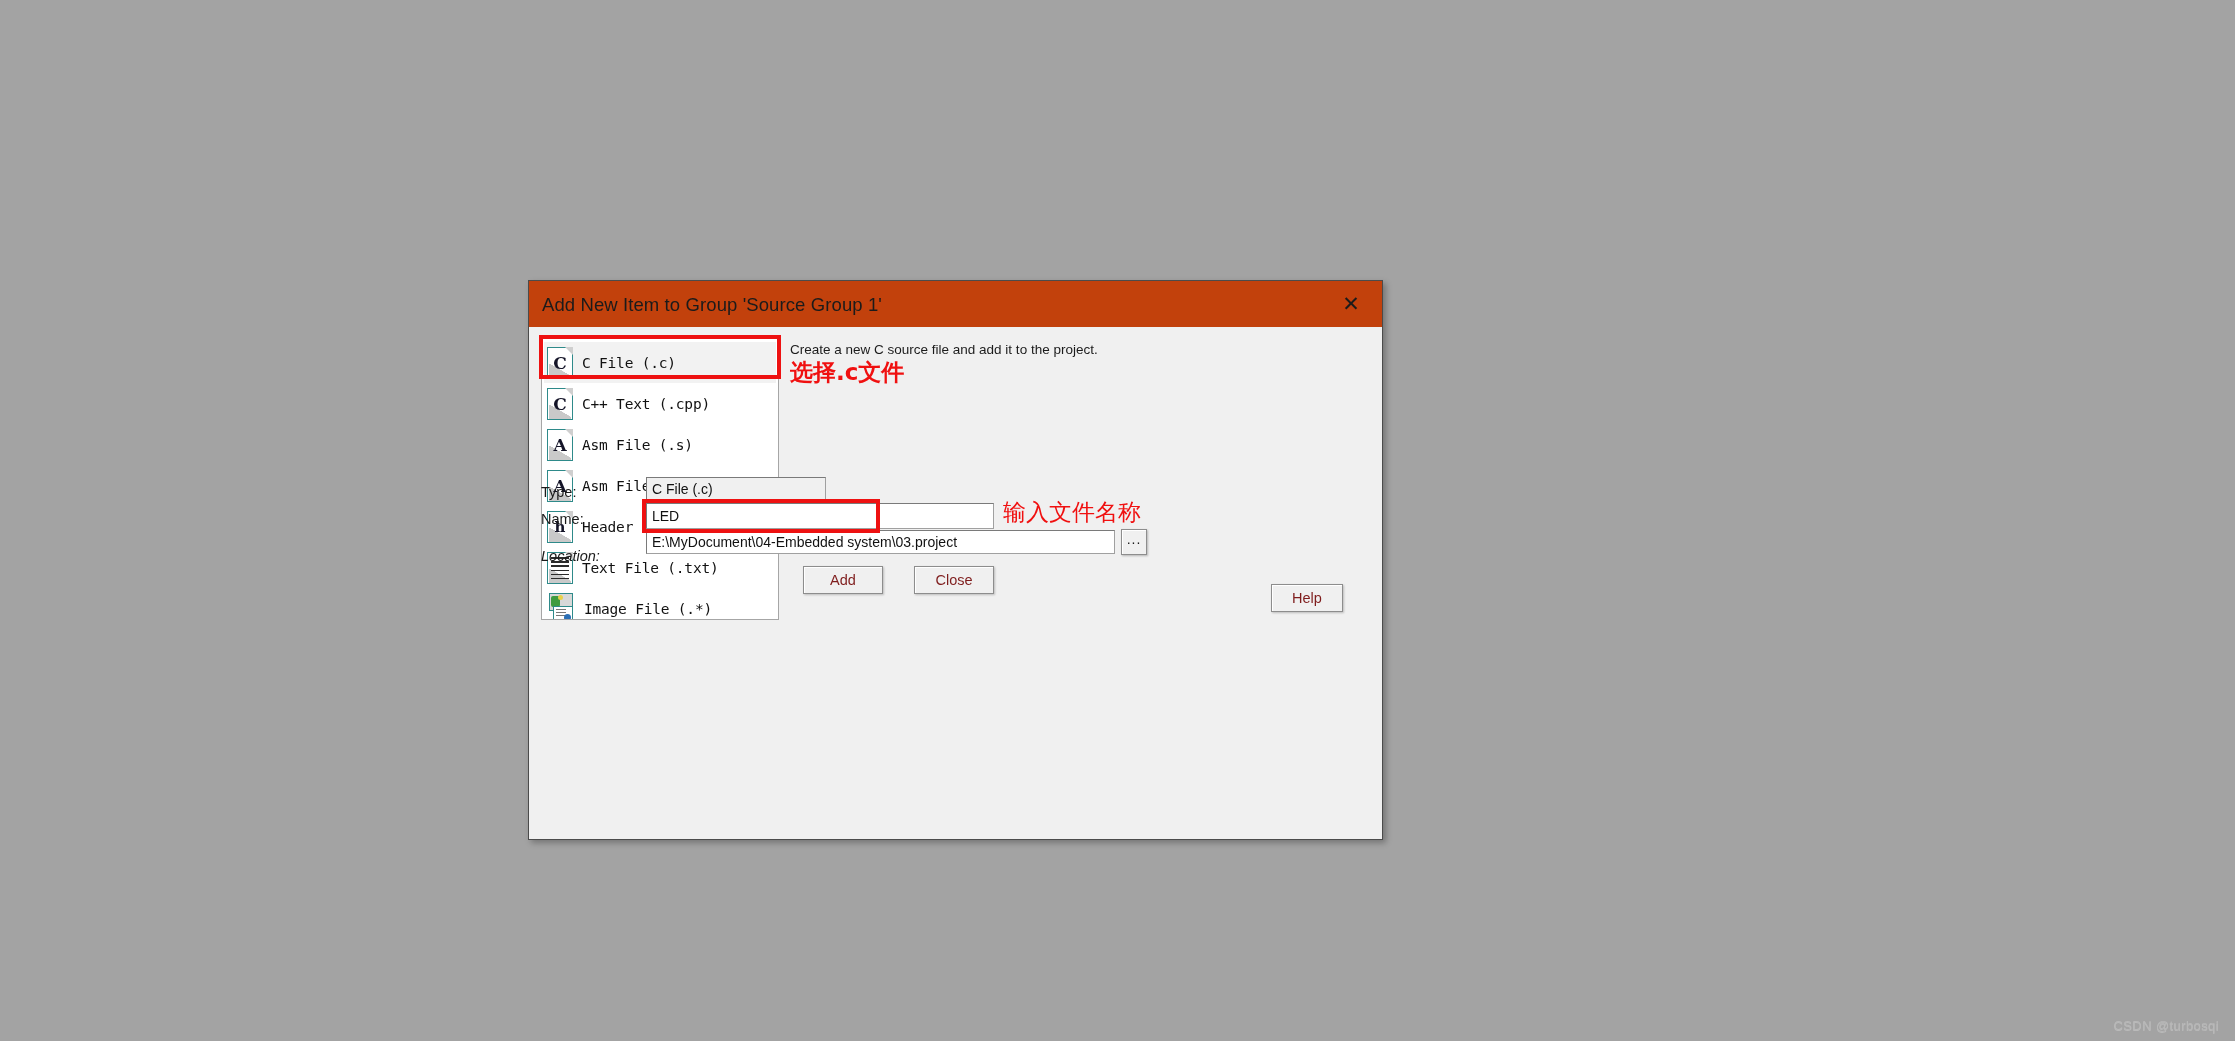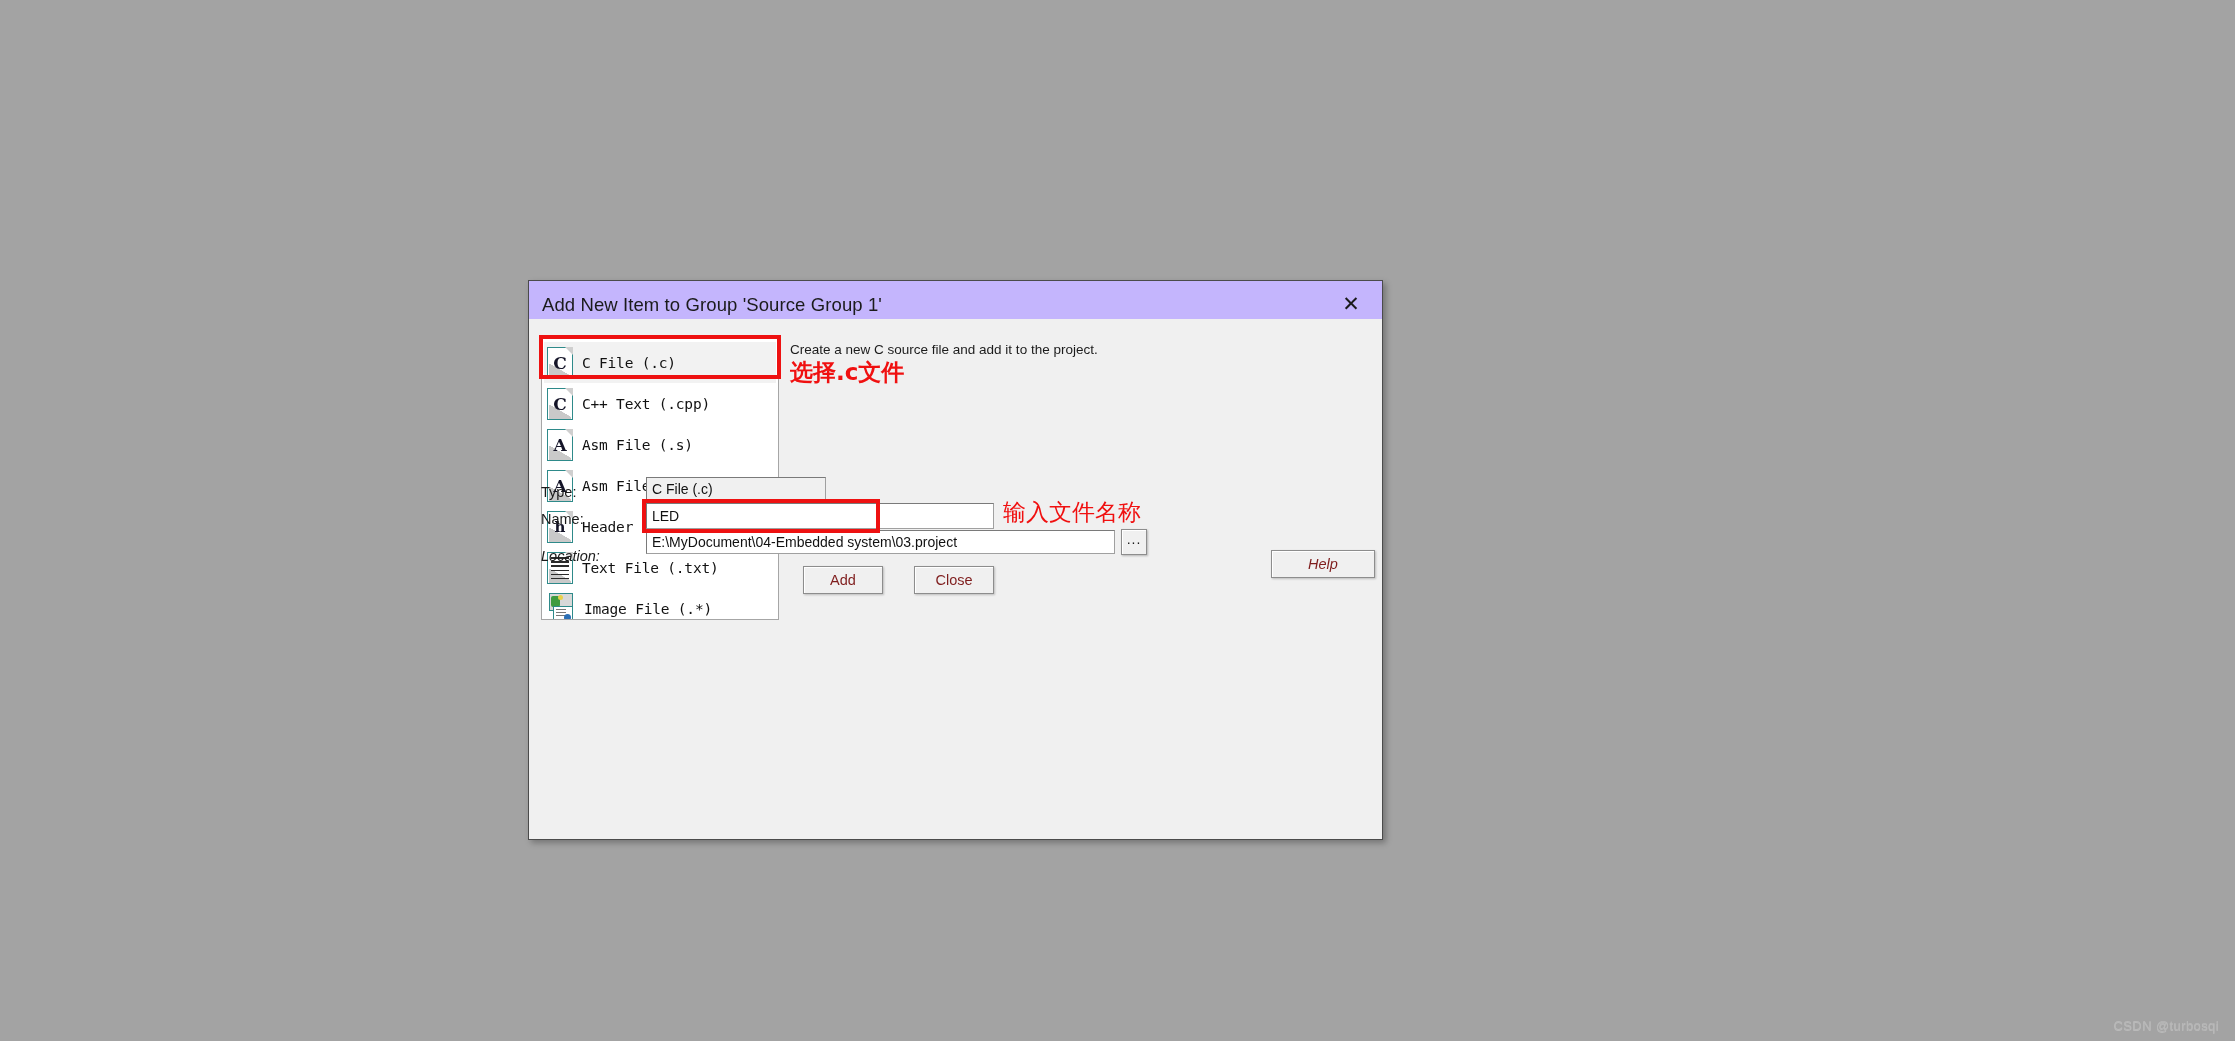--- a/index.html
+++ b/index.html
@@ -34,22 +34,22 @@
     background: #f0f0f0;
     border: 1px solid #4b4b4b;
     box-shadow: 3px 3px 6px rgba(0,0,0,0.28);
     box-sizing: border-box;
   }
 
   .titlebar {
     position: absolute;
     left: 0; top: 0;
     width: 100%;
-    height: 38px;
-    background: #c4b5fd;
+    height: 46px;
+    background: #c2410c;
     box-sizing: border-box;
   }
   .title-text {
     position: absolute;
     left: 13px;
     top: 13px;
     font-size: 18.5px;
     color: #1b1b1b;
     white-space: nowrap;
     letter-spacing: 0.1px;
@@ -422,20 +422,20 @@
   <div class="field" style="left:117px; top:222px; width:348px; height:26px;" title="">LED</div>
 
   <div class="frow-label" style="left:12px; top:267px;font-style:italic;">Location:</div>
   <div class="field" style="left:117px; top:249px; width:469px; height:24px;">E:\MyDocument\04-Embedded system\03.project</div>
   <div class="browse-btn" style="left:592px; top:248px;">...</div>
 
   <div class="annot-2" style="left:474px; top:216px;">输入文件名称</div>
 
   <div class="btn" style="left:274px; top:285px; width:80px;">Add</div>
   <div class="btn" style="left:385px; top:285px; width:80px;">Close</div>
-  <div class="btn" style="left:742px; top:269px; width:104px;font-style:italic;">Help</div>
+  <div class="btn" style="left:742px; top:303px; width:72px;">Help</div>
 
   <div class="redbox" style="left:10px; top:54px; width:242px; height:44px;"></div>
   <div class="redbox" style="left:113px; top:218px; width:238px; height:34px;"></div>
 
 </div>
 
 <div id="watermark">CSDN @turbosqi</div>
 
 </body></html>

